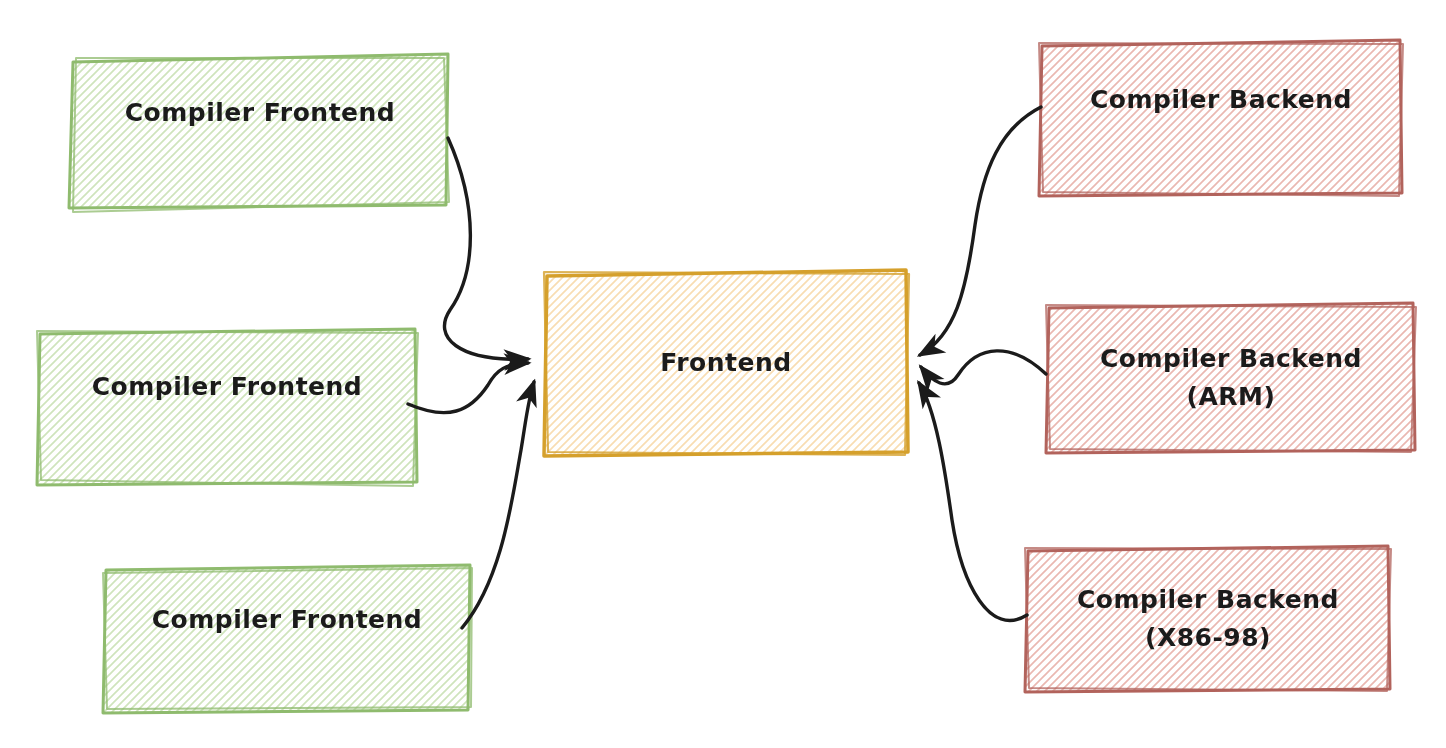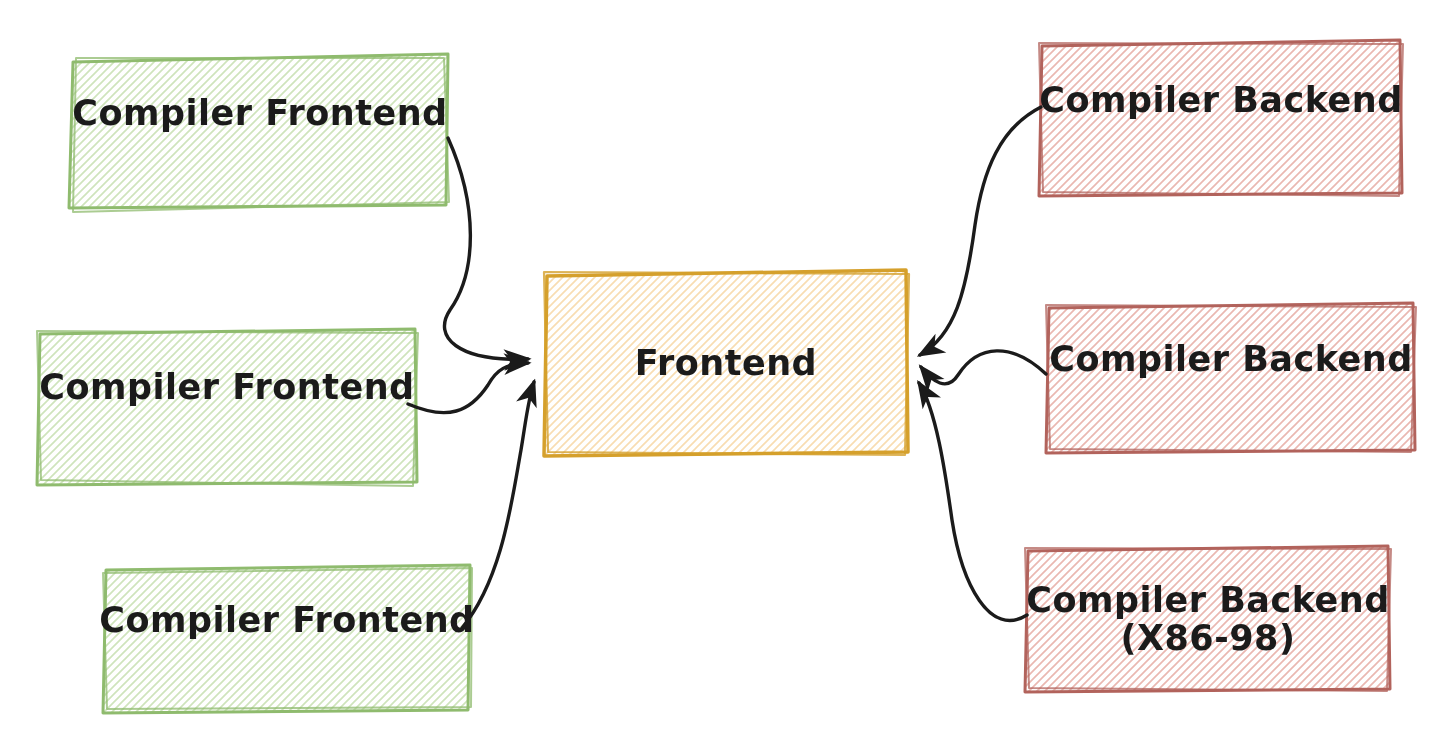--- a/index.html
+++ b/index.html
@@ -18,21 +18,21 @@
   .stage svg {
     position: absolute;
     left: 0;
     top: 0;
   }
   .node-label {
     position: absolute;
     width: 380px;
     text-align: center;
     color: #1b1b1b;
-    font-size: 35px;
+    font-size: 25px;
     font-weight: 600;
     line-height: 38px;
     letter-spacing: 0.5px;
     pointer-events: none;
   }
 </style>
 </head>
 <body>
 
 <div class="stage">
@@ -112,20 +112,21 @@
   <div class="node-label" style="left:536px; top:344px;">
     <div>Frontend</div>
   </div>
 
   <div class="node-label" style="left:1031px; top:81px;">
     <div>Compiler Backend</div>
   </div>
 
   <div class="node-label" style="left:1041px; top:340px;">
     <div>Compiler Backend</div>
+    <div>(ARM)</div>
   </div>
 
   <div class="node-label" style="left:1018px; top:581px;">
     <div>Compiler Backend</div>
     <div>(X86-98)</div>
   </div>
 
 </div>
 
 </body></html>

